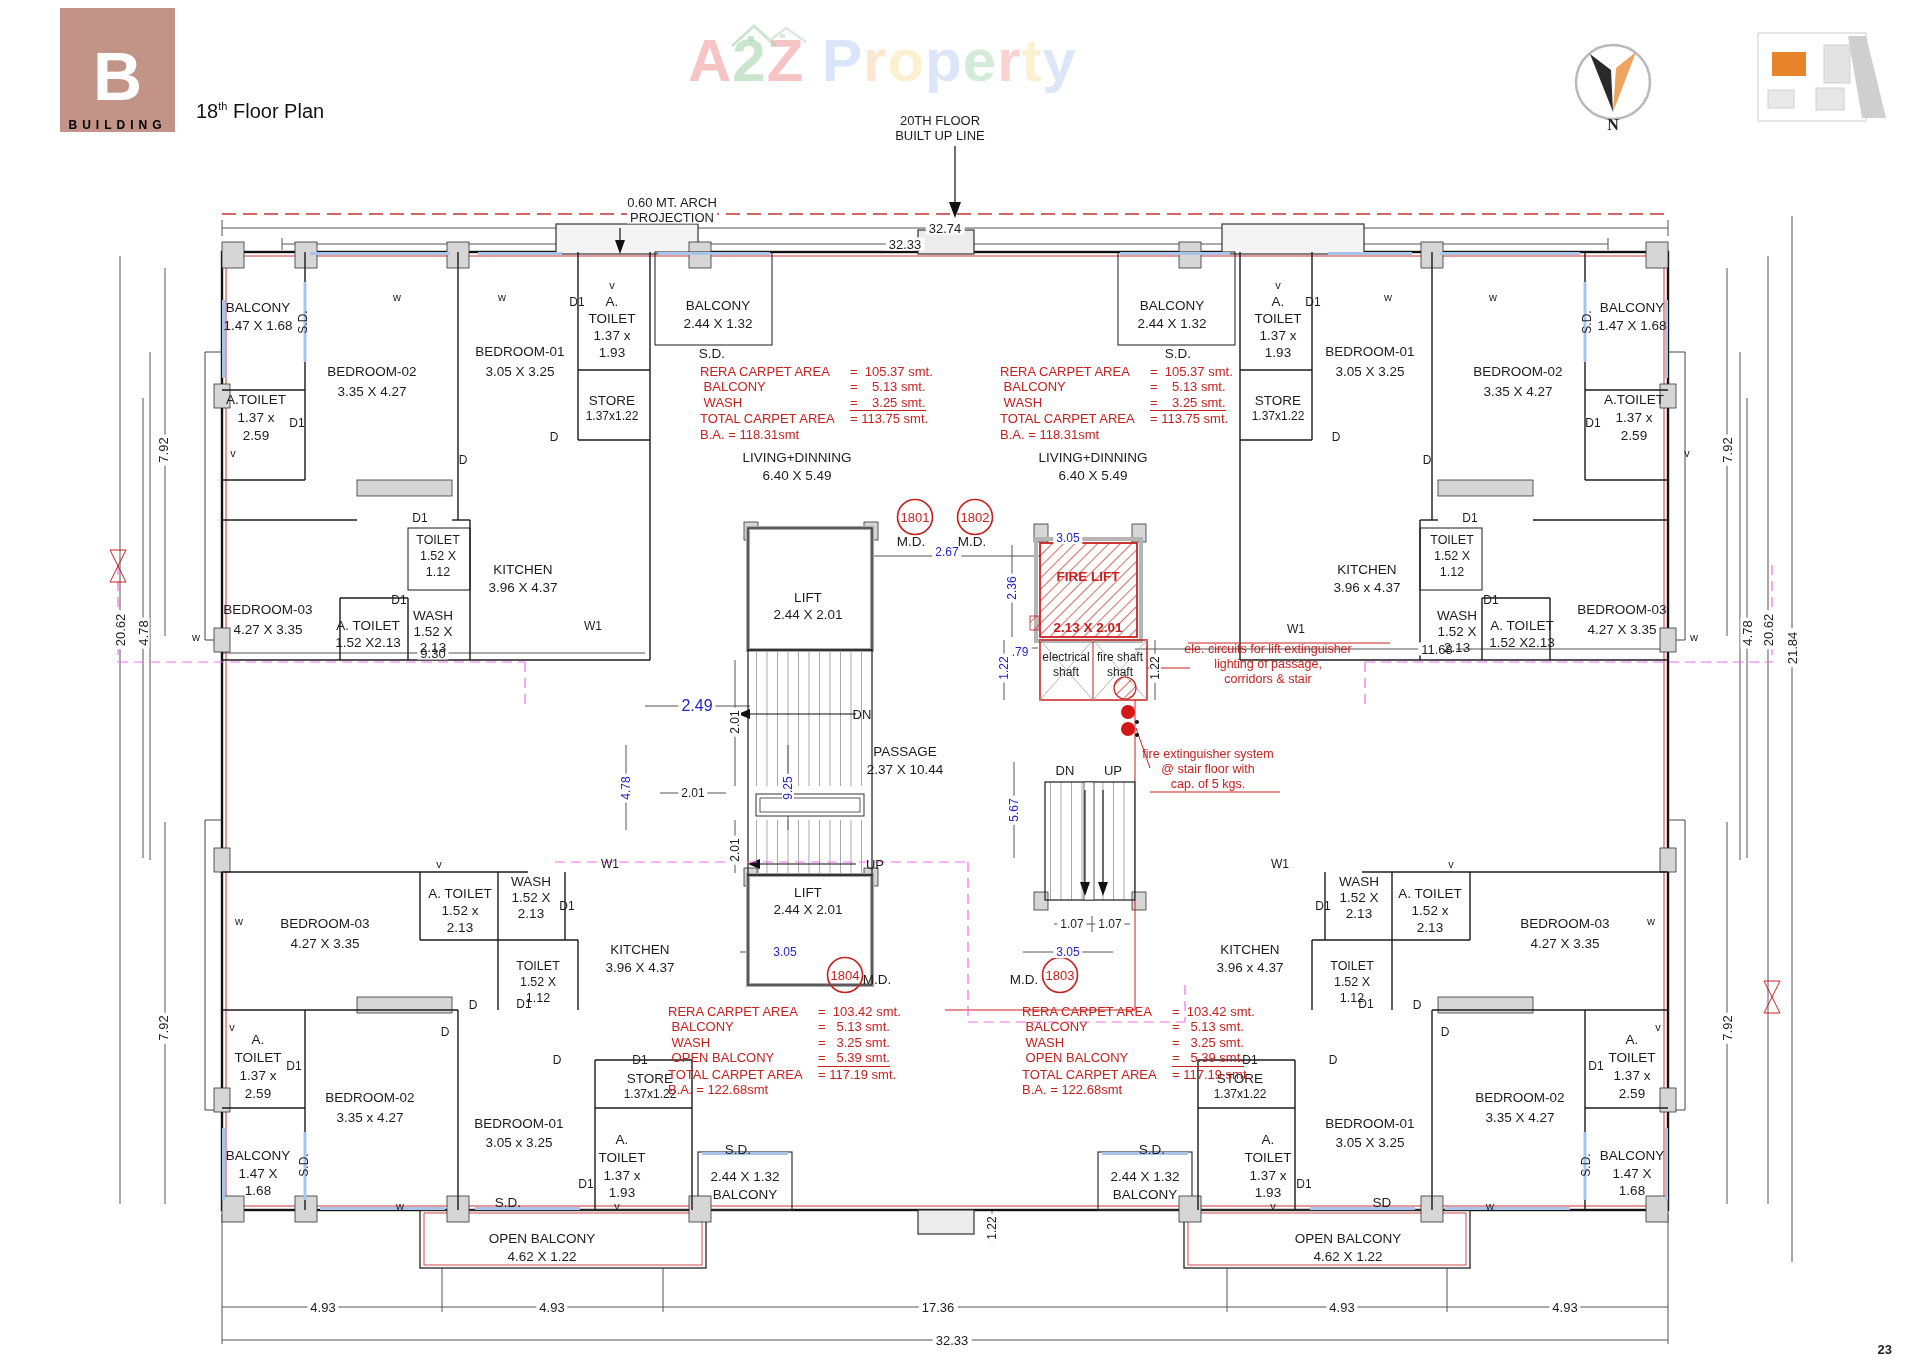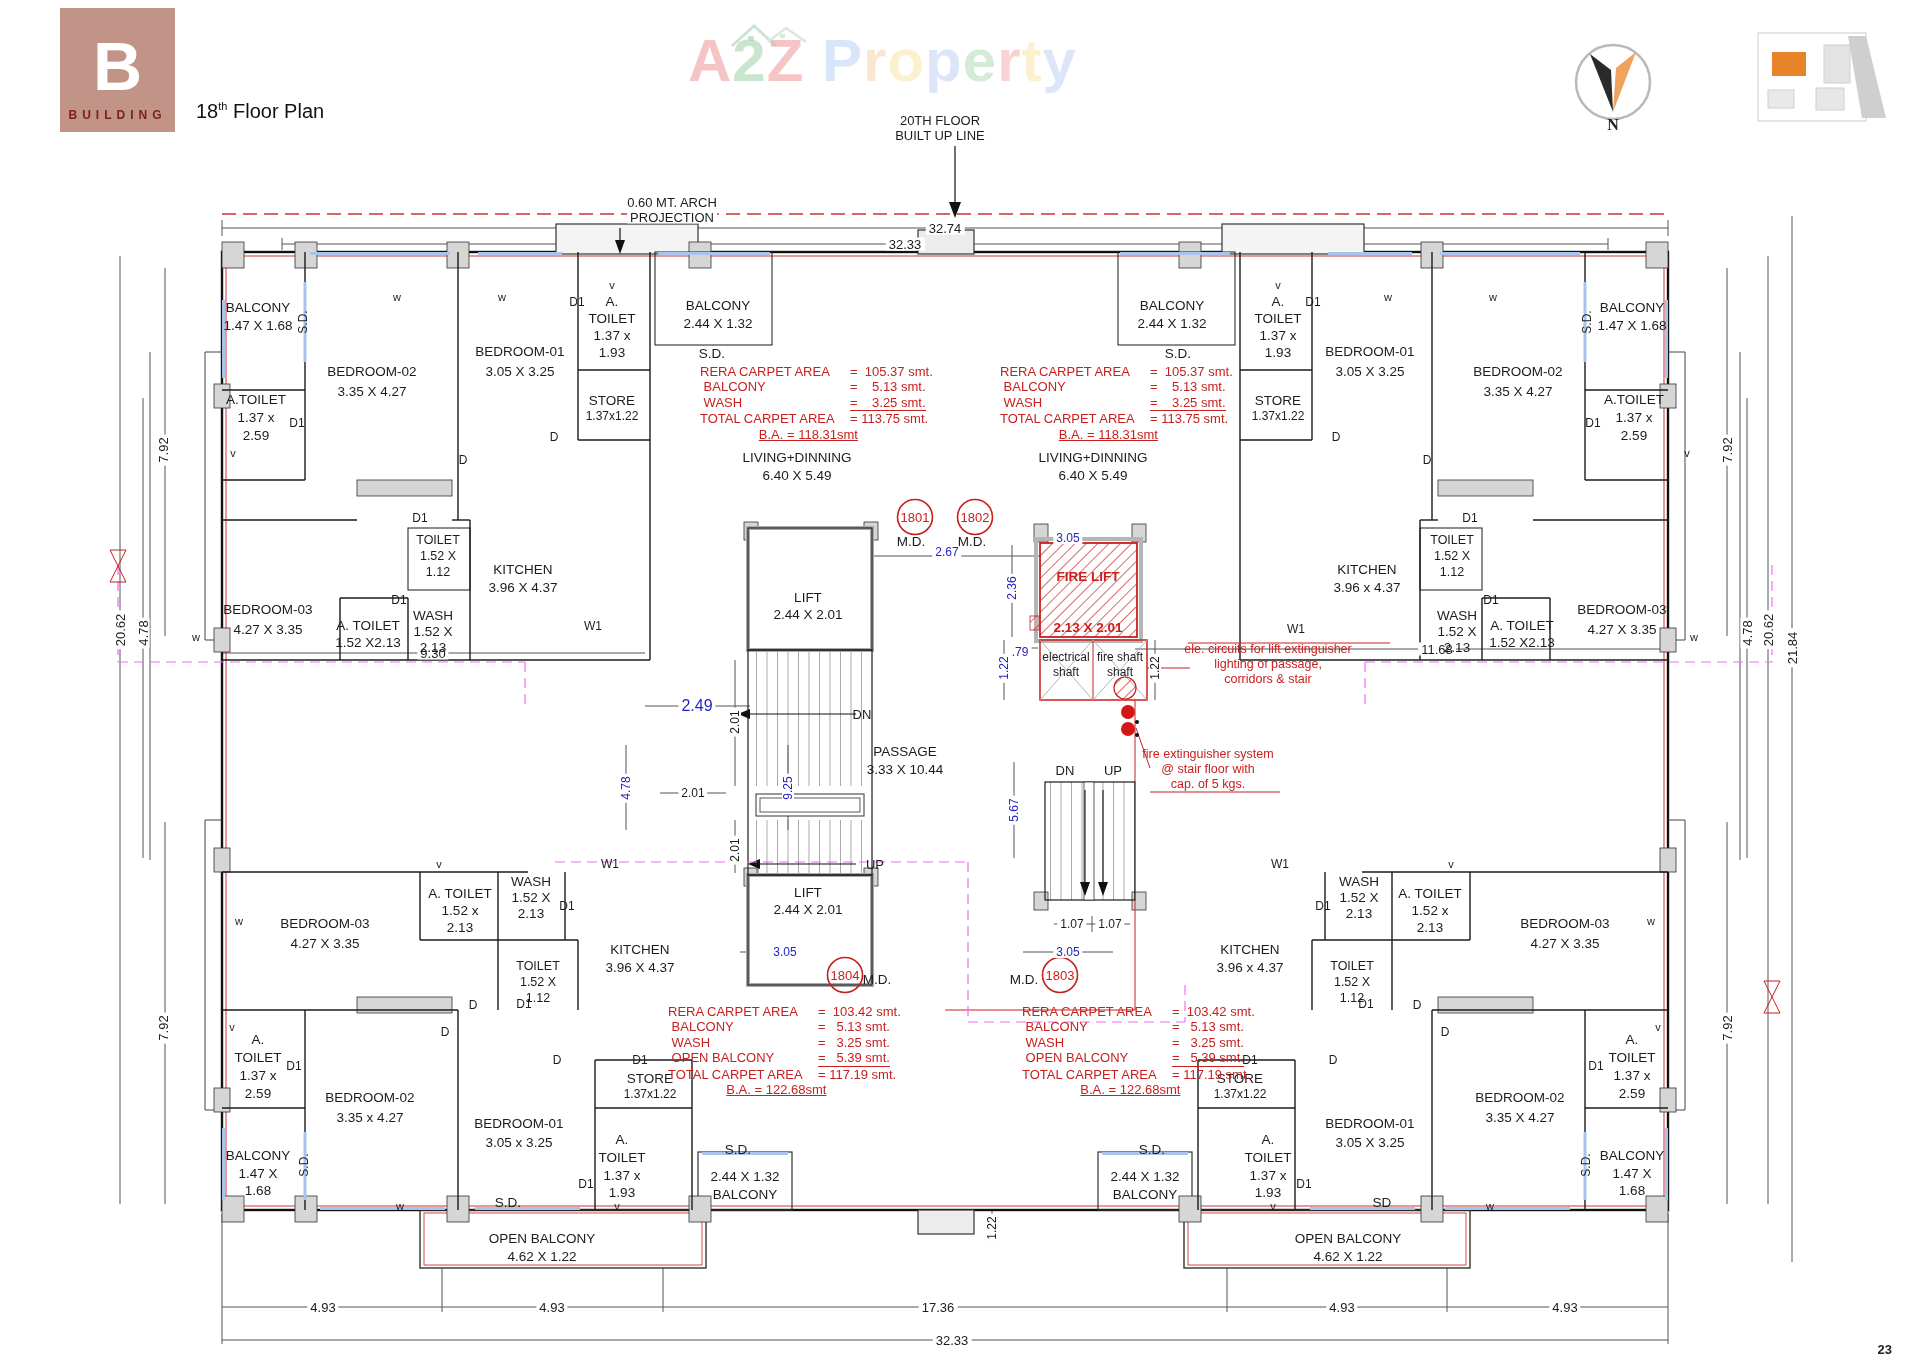--- a/index.html
+++ b/index.html
@@ -11,26 +11,26 @@
   .plan-label.v{transform:translate(-50%,-50%) rotate(-90deg);}
   .plan-label.d{background:#fff;padding:0 3px;}
   .flat-circle{position:absolute;width:37px;height:37px;border:1.6px solid #c8201f;border-radius:50%;
                transform:translate(-50%,-50%);display:flex;align-items:center;justify-content:center;
                color:#c8201f;font-size:13px;text-align:right;}
   .rera{position:absolute;color:#c8201f;font-size:13px;line-height:15.4px;}
   .rera .row{display:flex;}
   .rera .lab{white-space:pre;width:150px;text-align:left;}
   .rera .val{white-space:pre;}
   .rera .val.u{border-bottom:1px solid #c8201f;}
-  .rera .ba{text-align:center;padding-right:16px;white-space:pre;text-decoration:underline;}
+  .rera .ba{text-align:left;padding-right:16px;white-space:pre;}
   
   #b-box{position:absolute;left:60px;top:8px;width:115px;height:124px;background:#c29387;
          display:flex;flex-direction:column;align-items:center;justify-content:flex-end;}
   #b-letter{color:#fff;font-size:68px;font-weight:bold;line-height:1;margin-bottom:8px;}
-  #b-word{color:#7f1d1d;font-size:12px;letter-spacing:5px;margin-bottom:10px;font-weight:bold;}
+  #b-word{color:#000000;font-size:12px;letter-spacing:5px;font-weight:bold;}
   #plan-title{position:absolute;left:196px;top:100px;font-size:20px;color:#111;}
   #plan-title sup{font-size:11px;}
   
   #wm{position:absolute;left:688px;top:26px;font-size:60px;font-weight:bold;opacity:.5;
       white-space:pre;letter-spacing:1px;}
   #wm-house{position:absolute;left:728px;top:16px;opacity:.55;}
   #wm-url{position:absolute;left:960px;top:716px;transform:translate(-50%,-50%);font-size:31px;
           color:#c7c7c7;opacity:.6;letter-spacing:1px;}
   #page-num{position:absolute;right:28px;bottom:8px;font-size:13px;font-weight:bold;color:#222;}
   .abs{position:absolute;}
@@ -500,21 +500,21 @@
       <div class="plan-label" style="left: 1088px; top: 628px; color: rgb(200, 32, 31); font-weight: bold;">2.13 X 2.01</div>
       <div class="plan-label" style="left: 1066px; top: 657px; font-size: 12px;">electrical</div>
       <div class="plan-label" style="left: 1066px; top: 672px; font-size: 12px;">shaft</div>
       <div class="plan-label" style="left: 1120px; top: 657px; font-size: 12px;">fire shaft</div>
       <div class="plan-label" style="left: 1120px; top: 672px; font-size: 12px;">shaft</div>
       <div class="plan-label" style="left: 862px; top: 714px; font-size: 13px;">DN</div>
       <div class="plan-label" style="left: 875px; top: 864px; font-size: 13px;">UP</div>
       <div class="plan-label" style="left: 1065px; top: 770px; font-size: 13px;">DN</div>
       <div class="plan-label" style="left: 1113px; top: 770px; font-size: 13px;">UP</div>
       <div class="plan-label" style="left: 905px; top: 752px;">PASSAGE</div>
-      <div class="plan-label" style="left: 905px; top: 770px;">3.33 X 10.44</div>
+      <div class="plan-label" style="left: 905px; top: 770px;">2.37 X 10.44</div>
       <div class="plan-label" style="left: 593px; top: 626px; font-size: 12px;">W1</div>
       <div class="plan-label" style="left: 1296px; top: 629px; font-size: 12px;">W1</div>
       <div class="plan-label" style="left: 610px; top: 864px; font-size: 12px;">W1</div>
       <div class="plan-label" style="left: 1280px; top: 864px; font-size: 12px;">W1</div>
       <div class="plan-label" style="left: 1268px; top: 649px; font-size: 12.5px; color: rgb(200, 32, 31);">ele. circuits for lift extinguisher</div>
       <div class="plan-label" style="left: 1268px; top: 664px; font-size: 12.5px; color: rgb(200, 32, 31);">lighting of passage,</div>
       <div class="plan-label" style="left: 1268px; top: 679px; font-size: 12.5px; color: rgb(200, 32, 31);">corridors &amp; stair</div>
       <div class="plan-label" style="left: 1208px; top: 754px; font-size: 12.5px; color: rgb(200, 32, 31);">fire extinguisher system</div>
       <div class="plan-label" style="left: 1208px; top: 769px; font-size: 12.5px; color: rgb(200, 32, 31);">@ stair floor with</div>
       <div class="plan-label" style="left: 1208px; top: 784px; font-size: 12.5px; color: rgb(200, 32, 31);">cap. of 5 kgs.</div>

